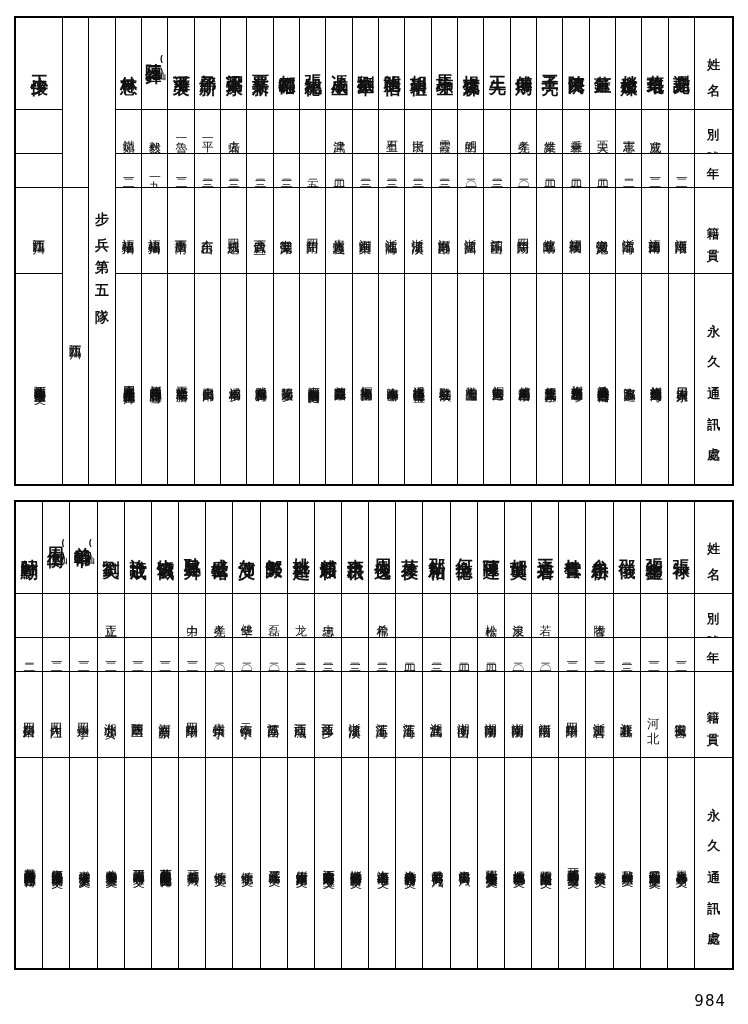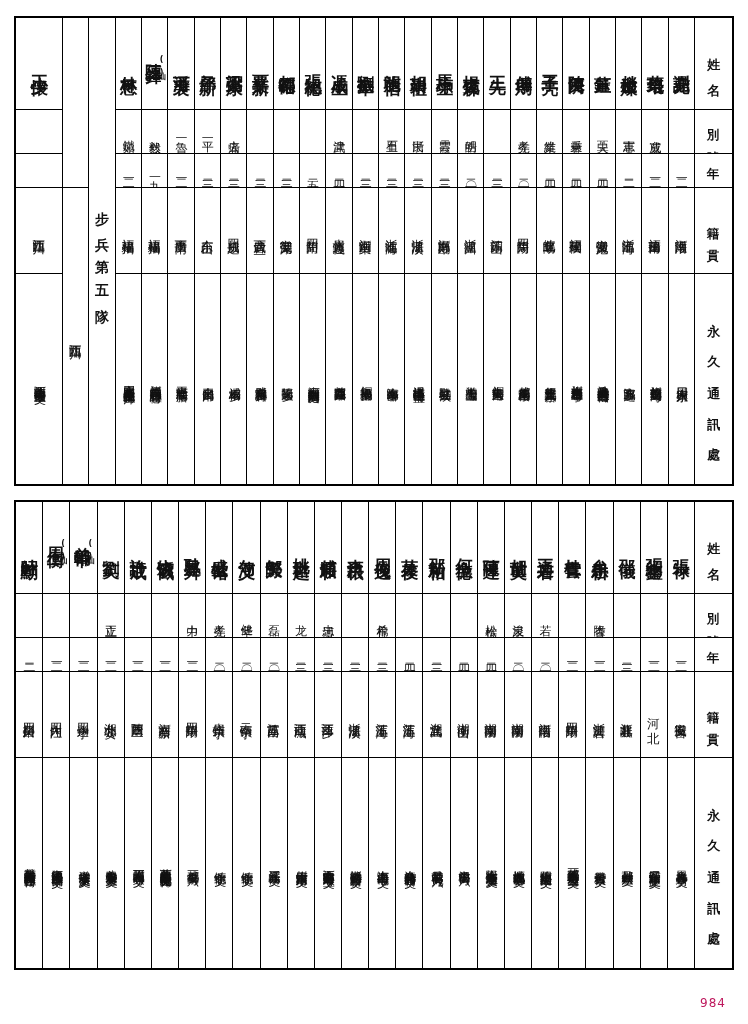--- a/index.html
+++ b/index.html
@@ -105,23 +105,23 @@
     display: flex;
     align-items: center;
     justify-content: center;
     border-bottom: none;
   }
 
   .page-num {
     position: absolute;
     right: 22px;
     bottom: 14px;
-    font-size: 12px;
+    font-size: 15px;
     letter-spacing: 1px;
-    color: #be185d;
+    color: #000000;
   }
 
   .sup {
     font-size: 8px;
     vertical-align: super;
   }
 </style>
 </head>
 <body>
 

